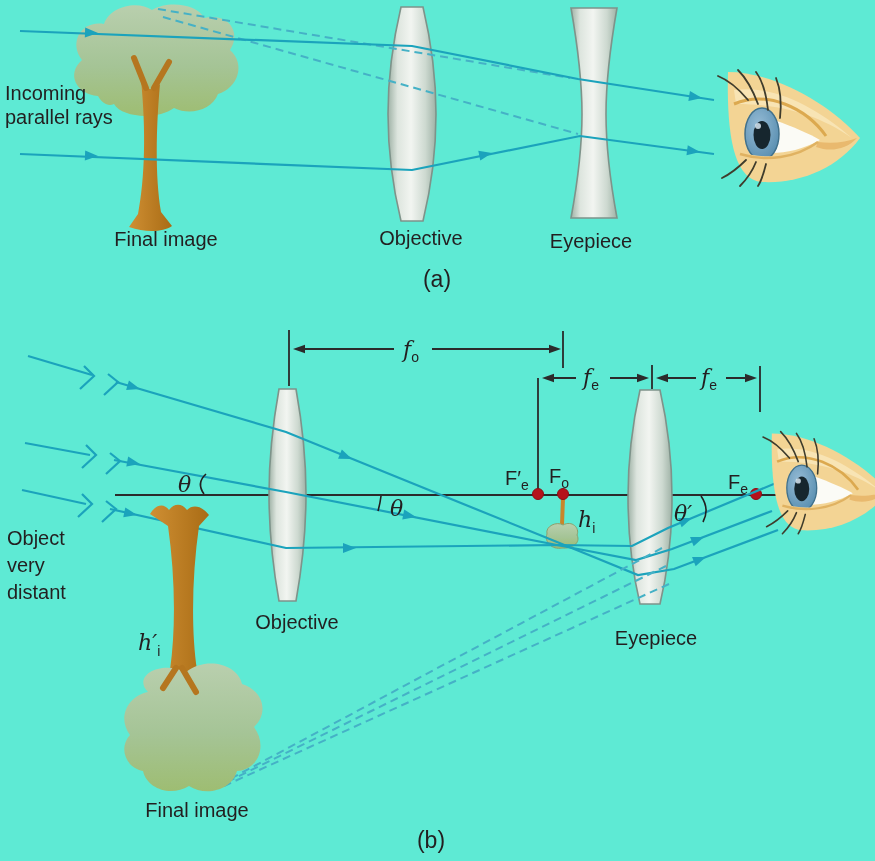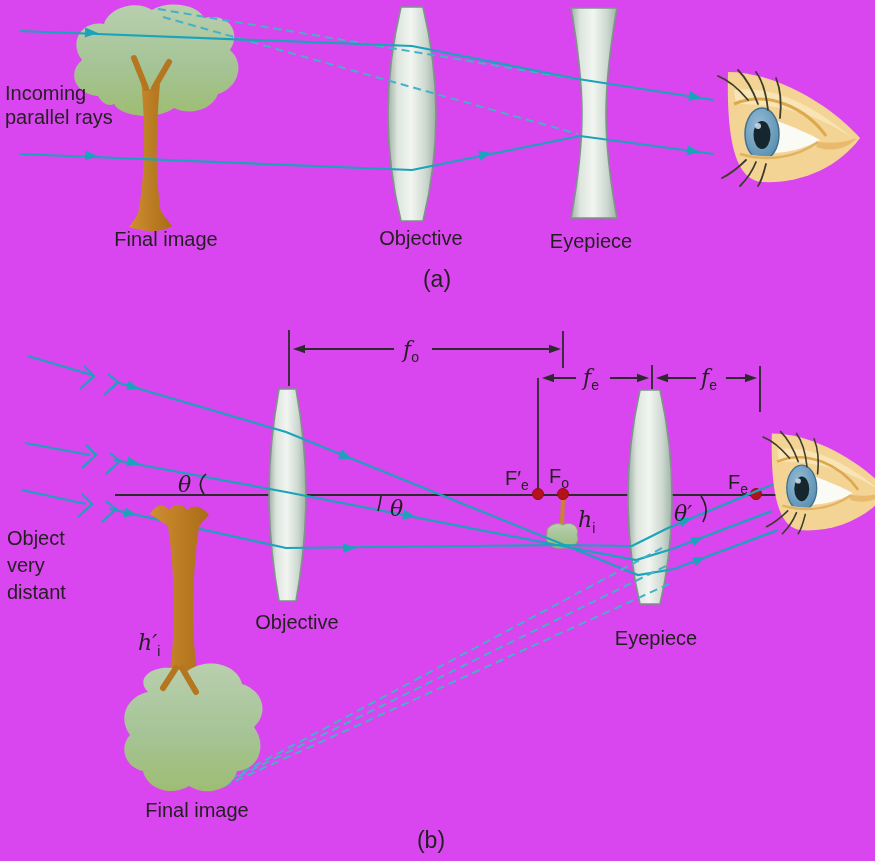--- a/index.html
+++ b/index.html
@@ -1,16 +1,16 @@
 <!DOCTYPE html>
 <html><head>
 <meta charset="utf-8">
 <style>
   html,body{margin:0;padding:0;background:#ffffff;}
-  #stage{position:relative;width:875px;height:861px;background:#d946ef;overflow:hidden;
+  #stage{position:relative;width:875px;height:861px;background:#5eead4;overflow:hidden;
          font-family:"Liberation Sans",sans-serif;}
   svg{position:absolute;left:0;top:0;}
   .ray{stroke:#1ba3bc;stroke-width:2.2;fill:none;}
   .rayd{stroke:#45b1c6;stroke-width:2;fill:none;stroke-dasharray:8 5;}
   .dim{stroke:#2b2b2b;stroke-width:1.8;fill:none;}
   .axis{stroke:#2b2b2b;stroke-width:2;fill:none;}
   .lens{fill:url(#lensGrad);stroke:#7e938a;stroke-width:1.6;}
   .lbl{font-family:"Liberation Sans",sans-serif;font-size:20px;fill:#231f20;}
   .cap{font-family:"Liberation Sans",sans-serif;font-size:23px;fill:#231f20;}
   .mathf{font-family:"DejaVu Serif",serif;font-style:italic;font-size:22px;fill:#231f20;}

